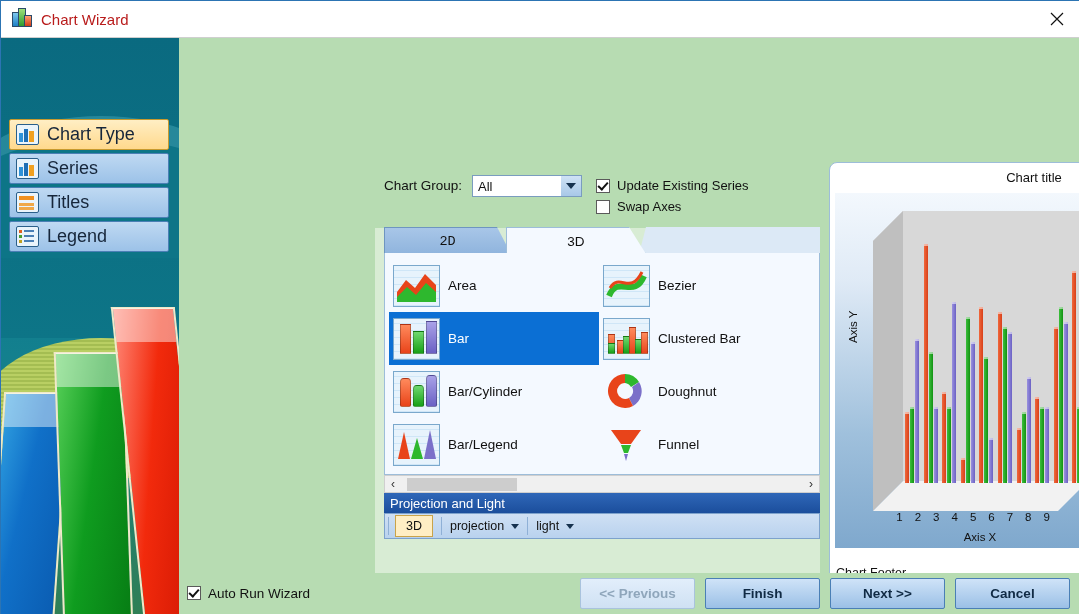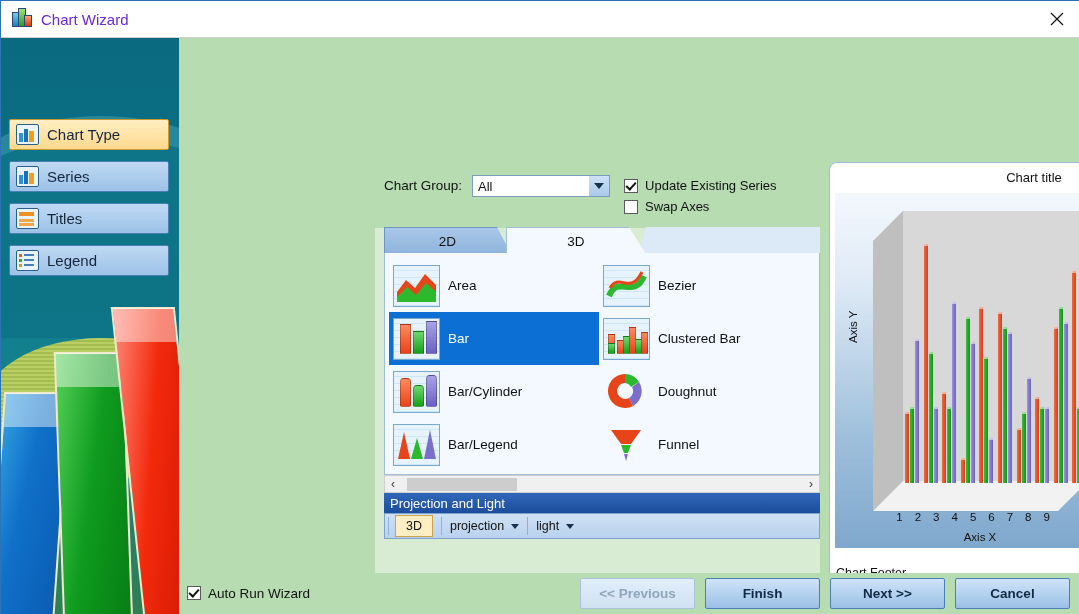--- a/index.html
+++ b/index.html
@@ -19,21 +19,21 @@
     background:#ffffff;border-bottom:1px solid #cfcfcf;box-sizing:border-box;
     display:flex;align-items:center;
   }
   .app-icon{
     width:20px;height:20px;margin-left:11px;margin-right:9px;position:relative;flex:0 0 auto;
   }
   .app-icon i{position:absolute;bottom:2px;display:block;border:1px solid #2a4a6a;}
   .app-icon i.b1{left:0;width:6px;height:13px;background:linear-gradient(#7ec8f0,#1d7fc4);}
   .app-icon i.b2{left:6px;width:6px;height:17px;background:linear-gradient(#9ee07a,#2e9a2e);}
   .app-icon i.b3{left:12px;width:6px;height:10px;background:linear-gradient(#ff9e6e,#d13b17);}
-  .title-text{font-size:15px;color:#6d28d9;}
+  .title-text{font-size:15px;color:#b91c1c;}
   .close-btn{
     position:absolute;right:0;top:0;width:46px;height:36px;
     display:flex;align-items:center;justify-content:center;cursor:pointer;
   }
   .close-btn svg{display:block;}
 
   
   .sidebar{
     position:absolute;left:0;top:37px;width:178px;height:576px;
     background:linear-gradient(#0b6b82,#0e7a90 38%,#13808e 55%,#2f7f55 100%);
@@ -56,24 +56,24 @@
   .sb-bar.green{left:58px;width:66px;height:300px;
     background:linear-gradient(100deg,#59d15a 0%,#0f9c1f 45%,#067a13 100%);
     transform:skewX(2deg);}
   .sb-bar.red{left:128px;width:60px;height:345px;
     background:linear-gradient(100deg,#ff8a7a 0%,#f22a0c 40%,#c81200 100%);
     transform:skewX(6deg);}
   .sb-bar-top{position:absolute;left:0;top:-1px;width:100%;height:34px;
     background:rgba(255,255,255,.45);}
   .sb-nav{position:absolute;left:8px;top:81px;width:160px;z-index:5;}
   .sb-item{
-    display:flex;align-items:center;height:31px;margin-bottom:11px;
+    display:flex;align-items:center;height:31px;margin-bottom:3px;
     background:linear-gradient(#bfd9f2,#9cc2e8);
     border:1px solid #4a7fb5;border-radius:2px;
-    font-size:15px;color:#16263a;cursor:pointer;box-sizing:border-box;
+    font-size:18px;color:#16263a;cursor:pointer;box-sizing:border-box;
   }
   .sb-item.active{background:linear-gradient(#ffeec4,#ffd98d);border-color:#c79a2f;}
   .sb-ico{
     width:21px;height:19px;margin:0 8px 0 6px;flex:0 0 auto;position:relative;
     border:1px solid #2a5f8a;background:#eaf4fb;border-radius:2px;overflow:hidden;
   }
   .sb-ico i{position:absolute;bottom:2px;display:block;}
   .sb-ico.chart i.a{left:2px;width:4px;height:9px;background:#2f92d8;}
   .sb-ico.chart i.b{left:7px;width:4px;height:13px;background:#1f6fb5;}
   .sb-ico.chart i.c{left:12px;width:5px;height:11px;background:#f0a020;}
@@ -107,21 +107,21 @@
   .cfg{
     position:absolute;left:196px;top:124px;width:445px;height:425px;
   }
   .cfg-top{
     position:absolute;left:0;top:0;width:445px;height:66px;
     background:#b7dcb2;
     display:flex;align-items:flex-start;padding-top:13px;box-sizing:border-box;
   }
   .cg-label{font-size:13.5px;color:#111;margin-left:9px;margin-top:3px;}
   .cg-select{
-    margin-left:10px;width:138px;height:22px;position:relative;
+    margin-left:10px;width:110px;height:22px;position:relative;
     background:#fff;border:1px solid #7a9cbf;box-sizing:border-box;display:flex;align-items:center;
   }
   .cg-select .val{font-size:13px;color:#111;padding-left:5px;}
   .cg-arrow{
     position:absolute;right:0;top:0;width:20px;height:20px;
     background:linear-gradient(#cfe2f5,#a8c8e8);
     display:flex;align-items:center;justify-content:center;cursor:pointer;
   }
   .cg-arrow span{
     width:0;height:0;border-left:5px solid transparent;border-right:5px solid transparent;
@@ -140,21 +140,21 @@
   .chklabel{font-size:13px;color:#111;text-align:center;}
 
   .tabs{position:absolute;left:9px;top:65px;width:436px;height:27px;}
   .tab{
     position:absolute;top:0;height:27px;box-sizing:border-box;
     font-size:13.5px;color:#111;display:flex;align-items:center;justify-content:center;
     cursor:pointer;
   }
   .tab.t2d{left:0;width:127px;background:linear-gradient(#a8c6e8,#8fb4dd);
     border:1px solid #6e95c0;border-bottom:none;
-    clip-path:polygon(0 0,113px 0,127px 27px,0 27px);}
+    clip-path:polygon(0 0,113px 0,127px 27px,0 27px);font-family:Liberation Mono, monospace;}
   .tab.t3d{left:122px;width:140px;background:#f4f9ff;
     border:1px solid #9dbdd9;border-bottom:none;
     clip-path:polygon(0 0,123px 0,140px 27px,0 27px);}
   .tabs-fill{position:absolute;left:255px;top:0;width:181px;height:27px;
     background:#dce9f6;border-bottom:1px solid #9dbdd9;
     clip-path:polygon(7px 0,181px 0,181px 27px,0 27px);}
   .typelist{
     position:absolute;left:9px;top:91px;width:436px;height:222px;
     background:#f4f9ff;border:1px solid #9dbdd9;border-top:none;box-sizing:border-box;
     padding:6px 4px 0 4px;

